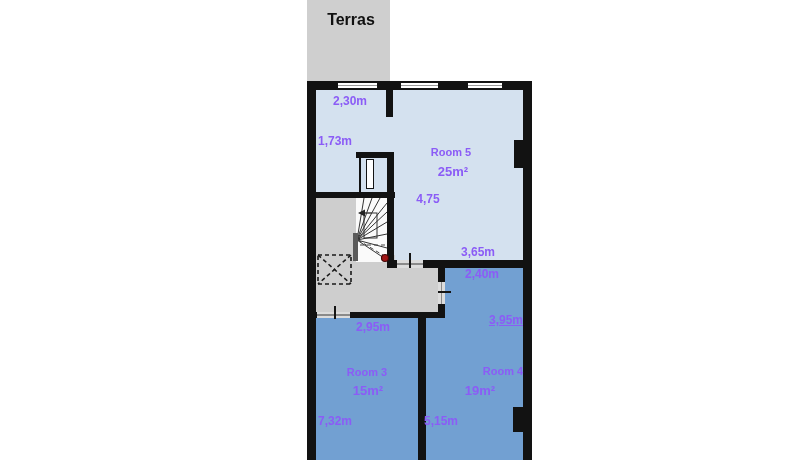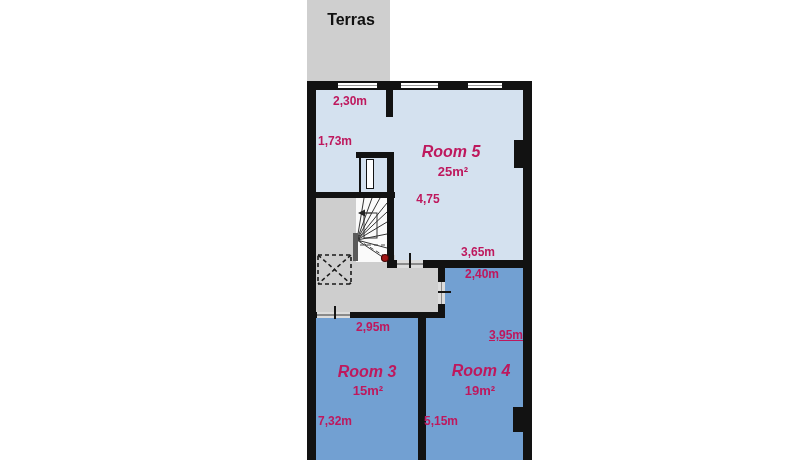--- a/index.html
+++ b/index.html
@@ -4,24 +4,24 @@
 <style>
   html,body{margin:0;padding:0;background:#fff;}
   #stage{
     position:relative;width:800px;height:460px;background:#ffffff;overflow:hidden;
     font-family:"Liberation Sans", sans-serif;
     margin-left:20px;
   }
   .abs{position:absolute;}
   .lbl{
     position:absolute;transform:translate(-50%,-50%);
-    font-weight:bold;color:#be185d;white-space:nowrap;line-height:1;
+    font-weight:bold;color:#8b5cf6;white-space:nowrap;line-height:1;
   }
   .dim{font-size:12px;}
-  .room-name{font-size:16px;font-style:italic;}
+  .room-name{font-size:11px;}
   .room-area{font-size:13px;}
   .terras-lbl{font-size:16px;color:#101010;}
   
   .wall{background:#121212;}
   .terras{background:#cfcfcf;}
   .light{background:#d4e1ef;}
   .blue{background:#72a0d2;}
   .hall{background:#cecece;}
   .stairs{background:#fafafa;}
   
@@ -106,24 +106,24 @@
     <circle cx="365" cy="258" r="3.5" fill="#a01616" stroke="#420808" stroke-width="1.2"></circle>
   </svg>
 
   <div class="lbl room-name" style="left:431px;top:152px;">Room 5</div>
   <div class="lbl room-area" style="left:433px;top:171px;">25m²</div>
   <div class="lbl dim" style="left:330px;top:101px;">2,30m</div>
   <div class="lbl dim" style="left:315px;top:141px;">1,73m</div>
   <div class="lbl dim" style="left:408px;top:199px;">4,75</div>
   <div class="lbl dim" style="left:458px;top:252px;">3,65m</div>
 
-  <div class="lbl room-name" style="left:461px;top:371px;">Room 4</div>
+  <div class="lbl room-name" style="left:483px;top:371px;">Room 4</div>
   <div class="lbl room-area" style="left:460px;top:390px;">19m²</div>
   <div class="lbl dim" style="left:462px;top:274px;">2,40m</div>
-  <div class="lbl dim" style="left:486px;top:335px;text-decoration:underline;">3,95m</div>
+  <div class="lbl dim" style="left:486px;top:320px;text-decoration:underline;">3,95m</div>
   <div class="lbl dim" style="left:421px;top:421px;">5,15m</div>
 
   <div class="lbl room-name" style="left:347px;top:372px;">Room 3</div>
   <div class="lbl room-area" style="left:348px;top:390px;">15m²</div>
   <div class="lbl dim" style="left:353px;top:327px;">2,95m</div>
   <div class="lbl dim" style="left:315px;top:421px;">7,32m</div>
 
 </div>
 
 </body></html>

